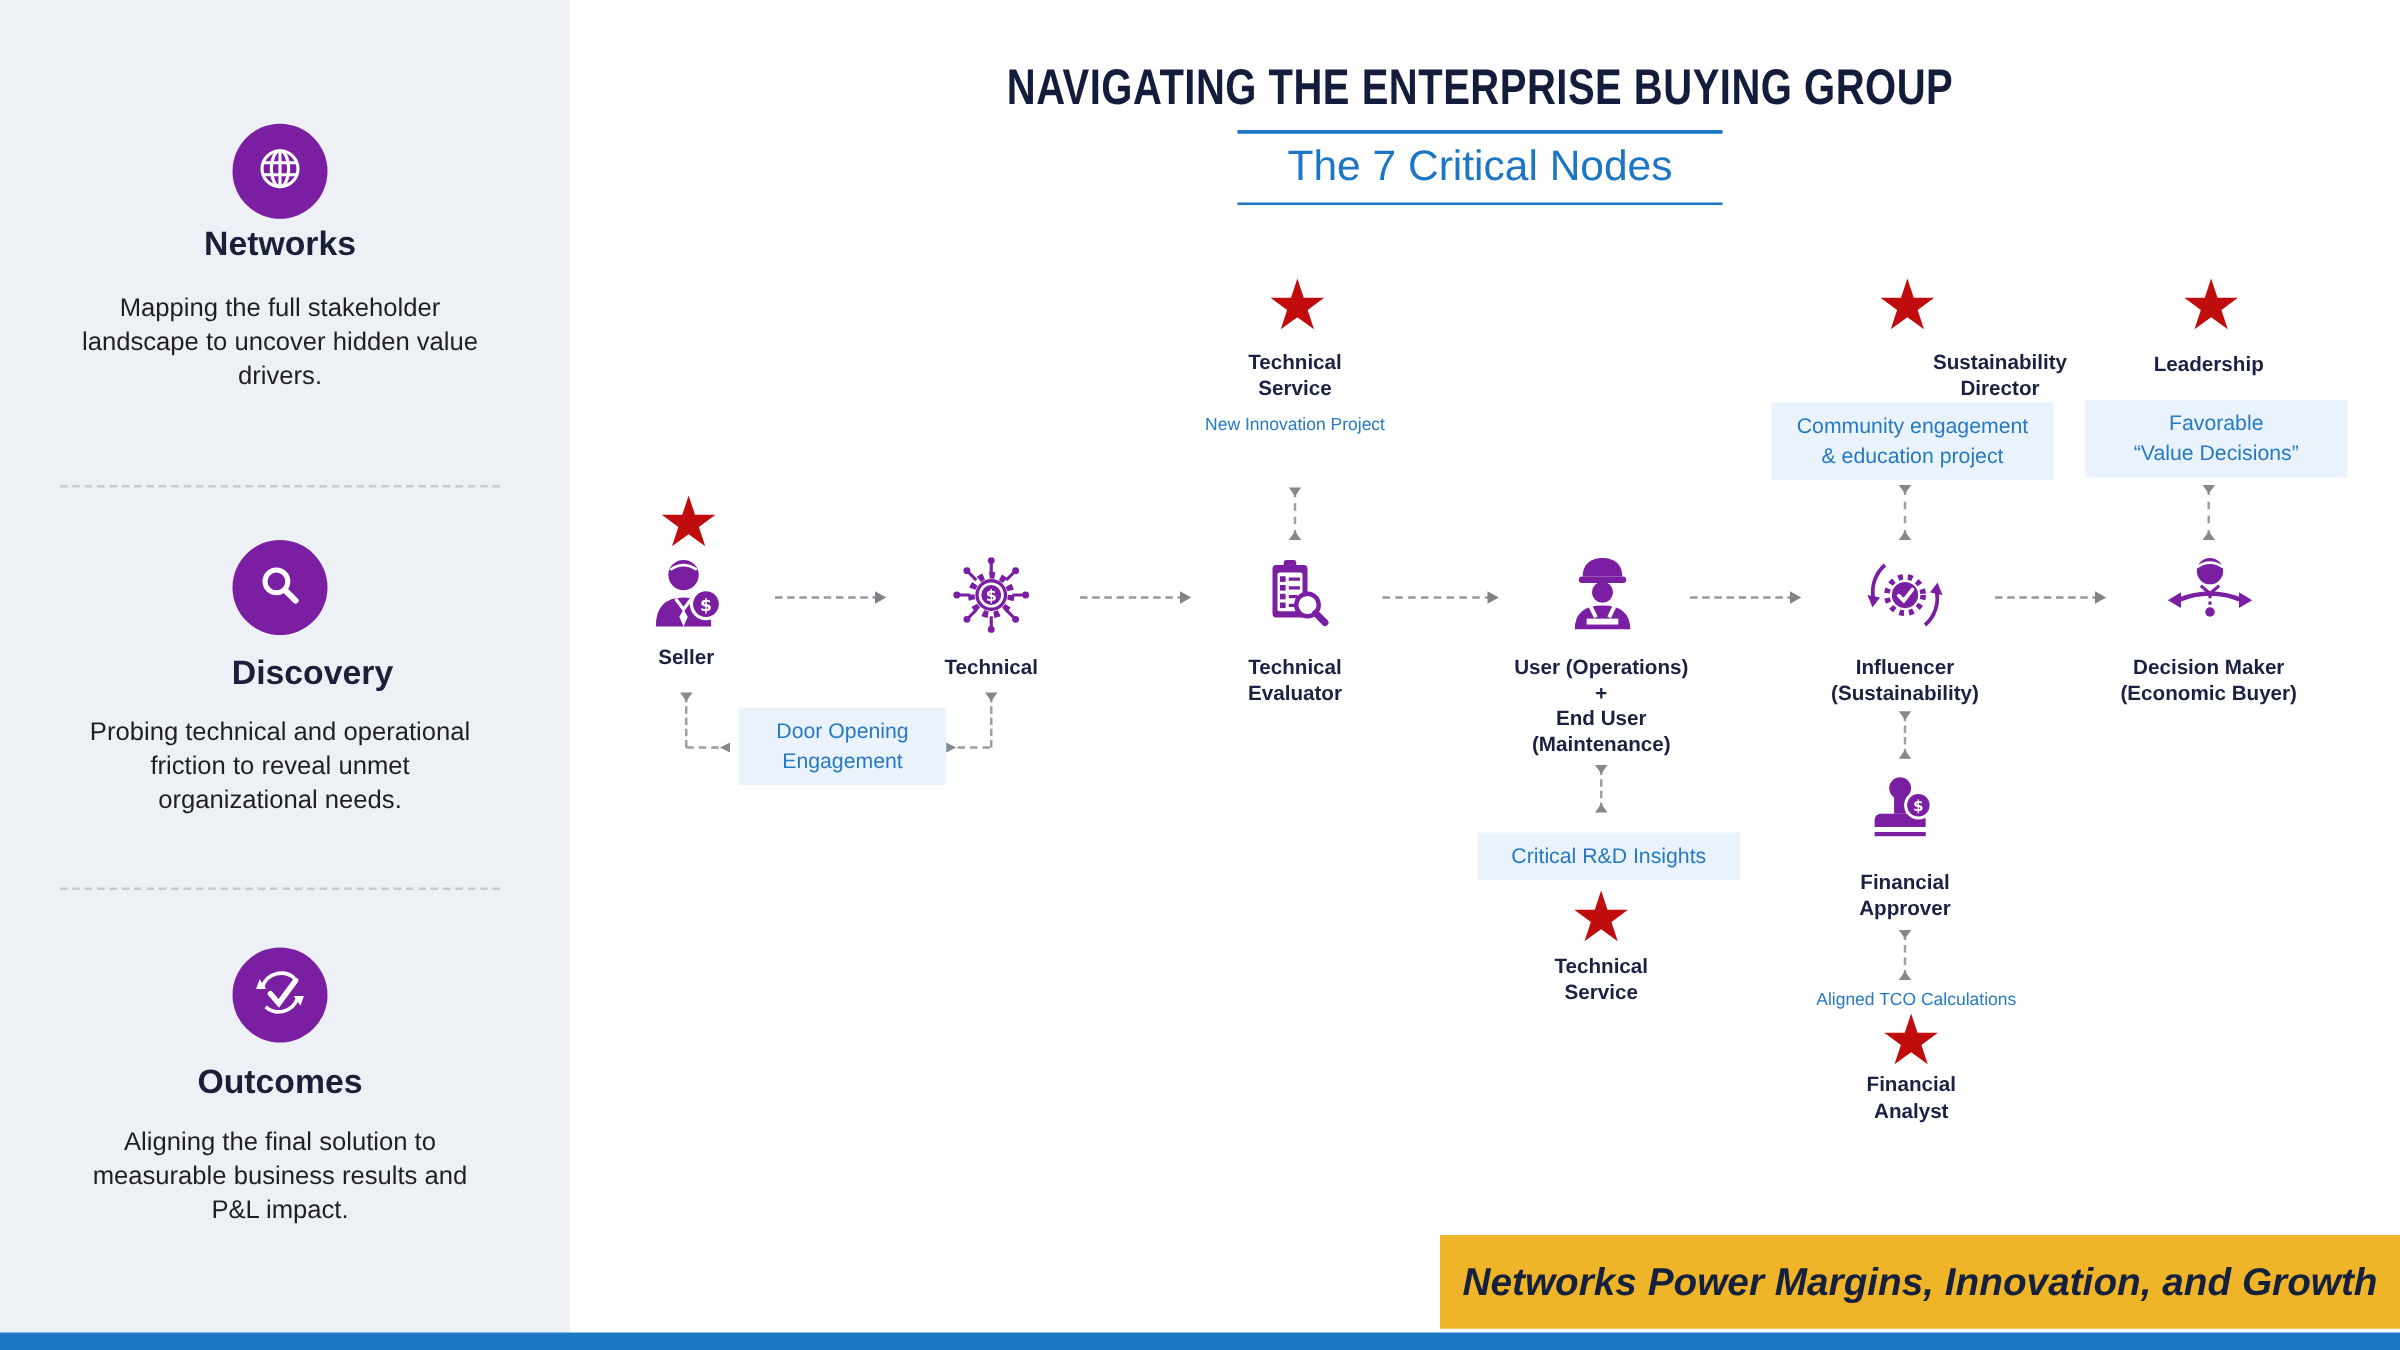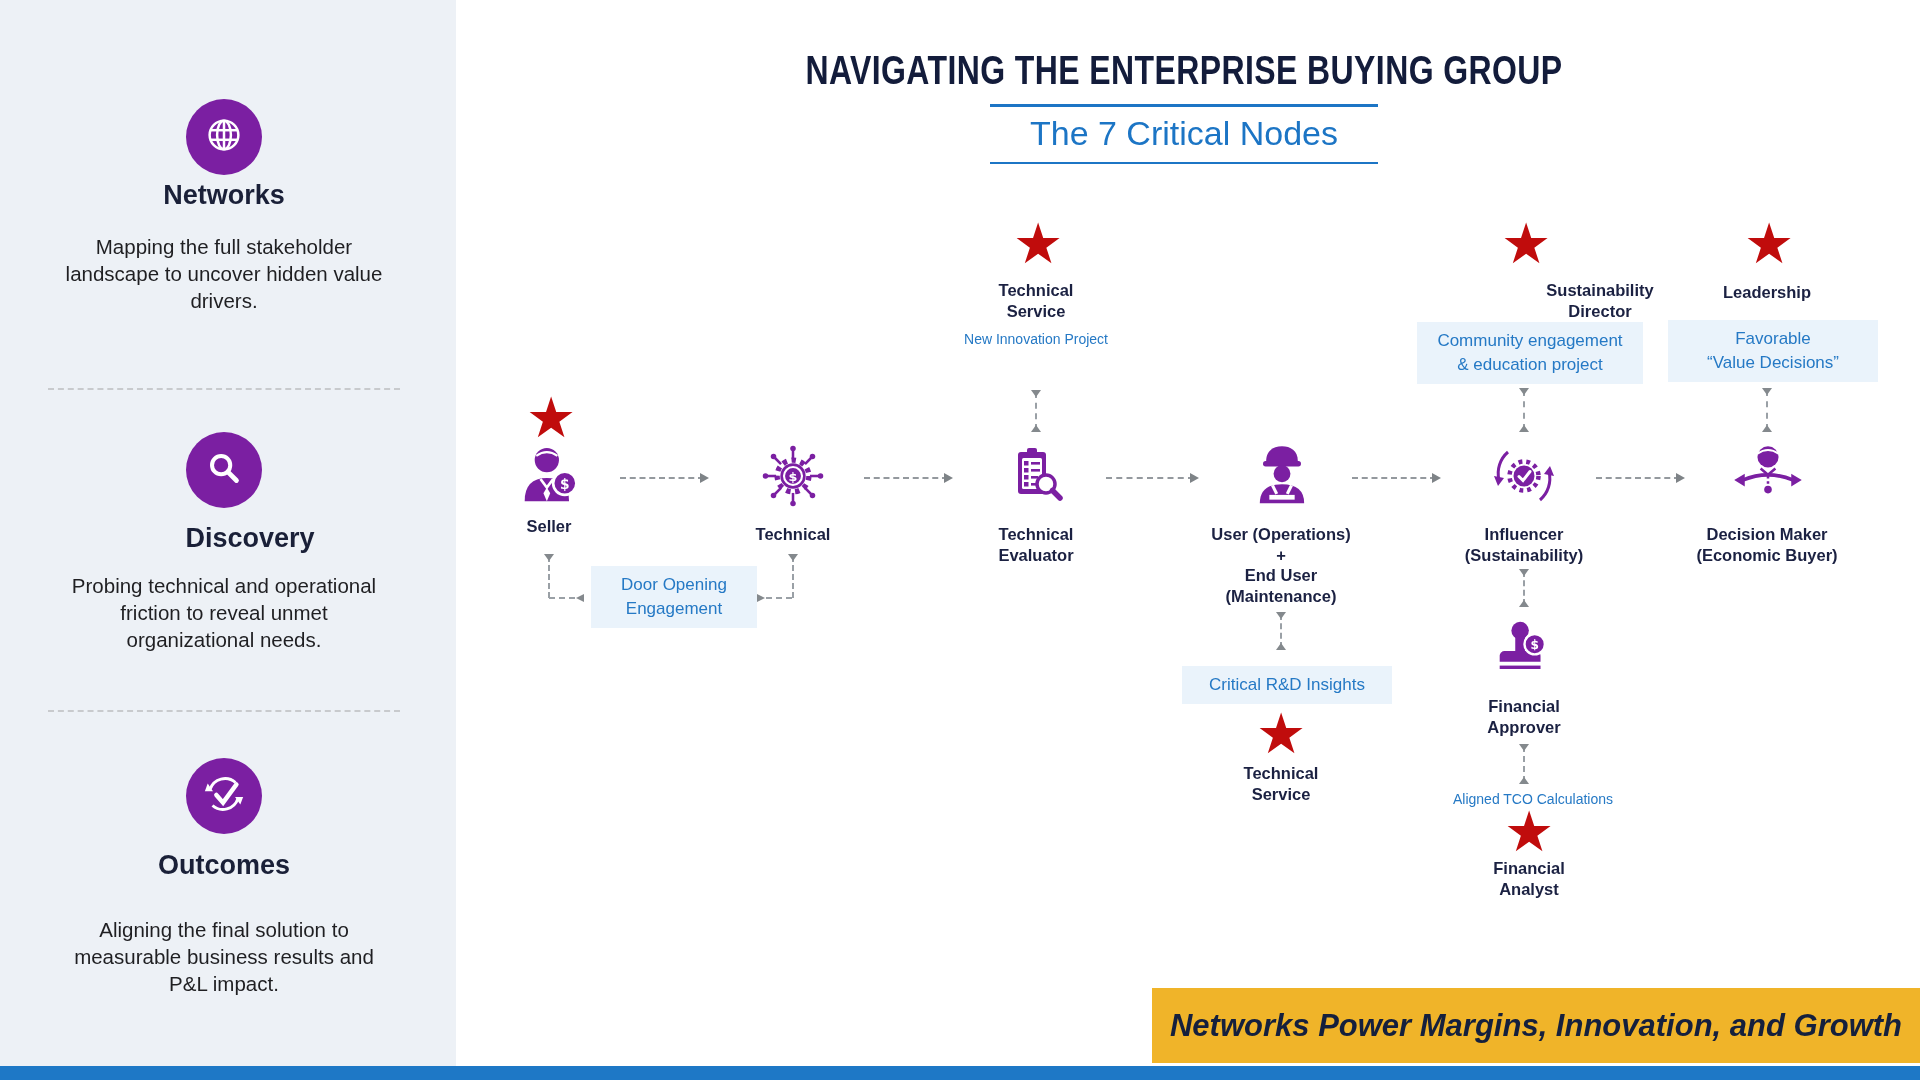--- a/index.html
+++ b/index.html
@@ -104,21 +104,21 @@
         <svg width="46" height="46" viewBox="0 0 48 48" fill="none">
           <path d="M36 12 A16.5 16.5 0 0 0 9.5 19" stroke="#fff" stroke-width="3"></path>
           <polygon points="7,13 12.5,21 4,21" fill="#fff"></polygon>
           <path d="M12 36 A16.5 16.5 0 0 0 38.5 29" stroke="#fff" stroke-width="3"></path>
           <polygon points="41,35 35.5,27 44,27" fill="#fff"></polygon>
           <polyline points="16,25 23,33 37,14" stroke="#fff" stroke-width="4.6" stroke-linecap="round"></polyline>
           </svg>
       </span>
     </div>
     <div class="side-heading" style="top:850px;">Outcomes</div>
-    <div class="side-body" style="top:900px;margin-top:16px;">Aligning the final solution to measurable business results and P&amp;L impact.</div>
+    <div class="side-body" style="top:900px;">Aligning the final solution to measurable business results and P&amp;L impact.</div>
   </div>
 
   <div class="main-title">NAVIGATING THE ENTERPRISE BUYING GROUP</div>
   <div class="subtitle-box">The 7 Critical Nodes</div>
 
   <div class="star" style="left:521px;top:390px;">★</div>
   <div class="star" style="left:1008px;top:216px;">★</div>
   <div class="star" style="left:1496px;top:216px;">★</div>
   <div class="star" style="left:1739px;top:216px;">★</div>
   <div class="star" style="left:1251px;top:706px;">★</div>

